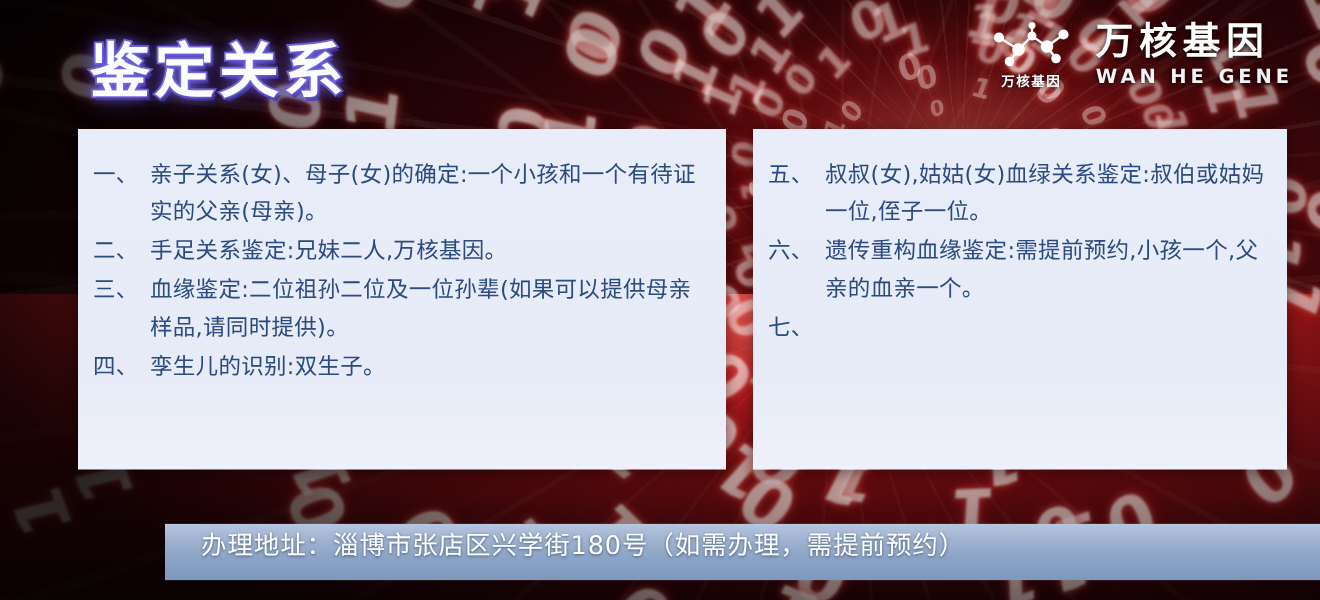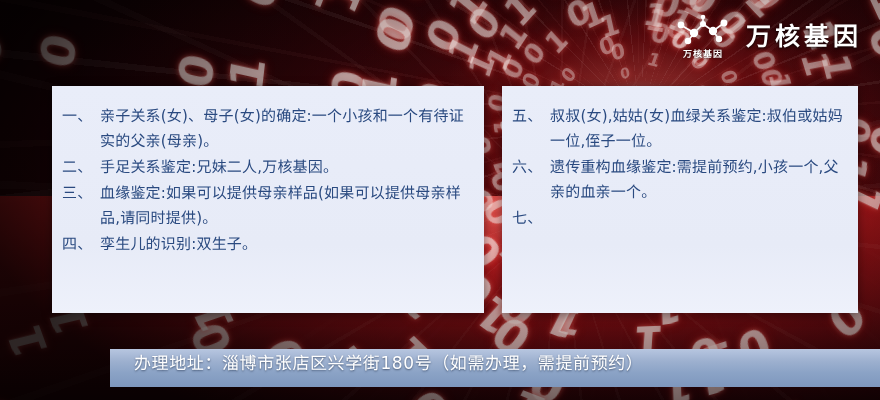--- a/index.html
+++ b/index.html
@@ -442,20 +442,21 @@
       <span style="left: 481.7px; top: 64.7px; font-size: 32.3px; opacity: 0.6; transform: translate(-50%, -50%) rotate(-71.4deg) skewX(-6deg); filter: blur(0.7px);">1</span>
       <span style="left: 394.6px; top: 35.4px; font-size: 46px; opacity: 0.79; transform: translate(-50%, -50%) rotate(-71.4deg) skewX(-6deg); filter: blur(0.7px);">0</span>
       <span style="left: 261.2px; top: -9.6px; font-size: 46px; opacity: 0.87; transform: translate(-50%, -50%) rotate(-71.4deg) skewX(-6deg); filter: blur(0.7px);">0</span>
       <span style="left: 707.7px; top: 142px; font-size: 14px; opacity: 0.4; transform: translate(-50%, -50%) rotate(109.5deg) skewX(-6deg);">0</span>
       <span style="left: 743px; top: 154.5px; font-size: 21.3px; opacity: 0.48; transform: translate(-50%, -50%) rotate(109.5deg) skewX(-6deg);">1</span>
       <span style="left: 797.6px; top: 173.9px; font-size: 32.6px; opacity: 0.6; transform: translate(-50%, -50%) rotate(109.5deg) skewX(-6deg); filter: blur(0.7px);">0</span>
       <span style="left: 863.1px; top: 197.1px; font-size: 46px; opacity: 0.75; transform: translate(-50%, -50%) rotate(109.5deg) skewX(-6deg); filter: blur(0.7px);">1</span>
     </div>
   <div class="bg-vignette"></div>
 
+  <div class="title">鉴定关系</div>
 
   <div class="logo">
     <div class="logo-mark">
       <svg width="62" height="32" viewBox="0 0 62 32" aria-hidden="true">
         <g stroke="#ffffff" stroke-width="1.6" fill="none">
           <line x1="9" y1="11" x2="22" y2="19"></line>
           <line x1="22" y1="19" x2="31" y2="10"></line>
           <line x1="31" y1="10" x2="41" y2="17"></line>
           <line x1="41" y1="17" x2="52" y2="9"></line>
           <line x1="22" y1="19" x2="16" y2="27"></line>
@@ -470,35 +471,36 @@
           <circle cx="52" cy="9" r="3.4"></circle>
           <circle cx="16" cy="27" r="3.2"></circle>
           <circle cx="47" cy="25" r="3.2"></circle>
           <circle cx="31" cy="3" r="2.3"></circle>
         </g>
       </svg>
       <div class="logo-mark-text">万核基因</div>
     </div>
     <div class="logo-words">
       <div class="logo-cn">万核基因</div>
+      <div class="logo-en">WAN HE GENE</div>
     </div>
   </div>
 
   <div class="panel panel-left">
     <div class="item">
       <span class="item-num">一、</span>
       <span class="item-text">亲子关系(女)、母子(女)的确定:一个小孩和一个有待证实的父亲(母亲)。</span>
     </div>
     <div class="item">
       <span class="item-num">二、</span>
       <span class="item-text">手足关系鉴定:兄妹二人,万核基因。</span>
     </div>
     <div class="item">
       <span class="item-num">三、</span>
-      <span class="item-text">血缘鉴定:如果可以提供母亲样品(如果可以提供母亲样品,请同时提供)。</span>
+      <span class="item-text">血缘鉴定:二位祖孙二位及一位孙辈(如果可以提供母亲样品,请同时提供)。</span>
     </div>
     <div class="item">
       <span class="item-num">四、</span>
       <span class="item-text">孪生儿的识别:双生子。</span>
     </div>
   </div>
 
   <div class="panel panel-right">
     <div class="item">
       <span class="item-num">五、</span>

